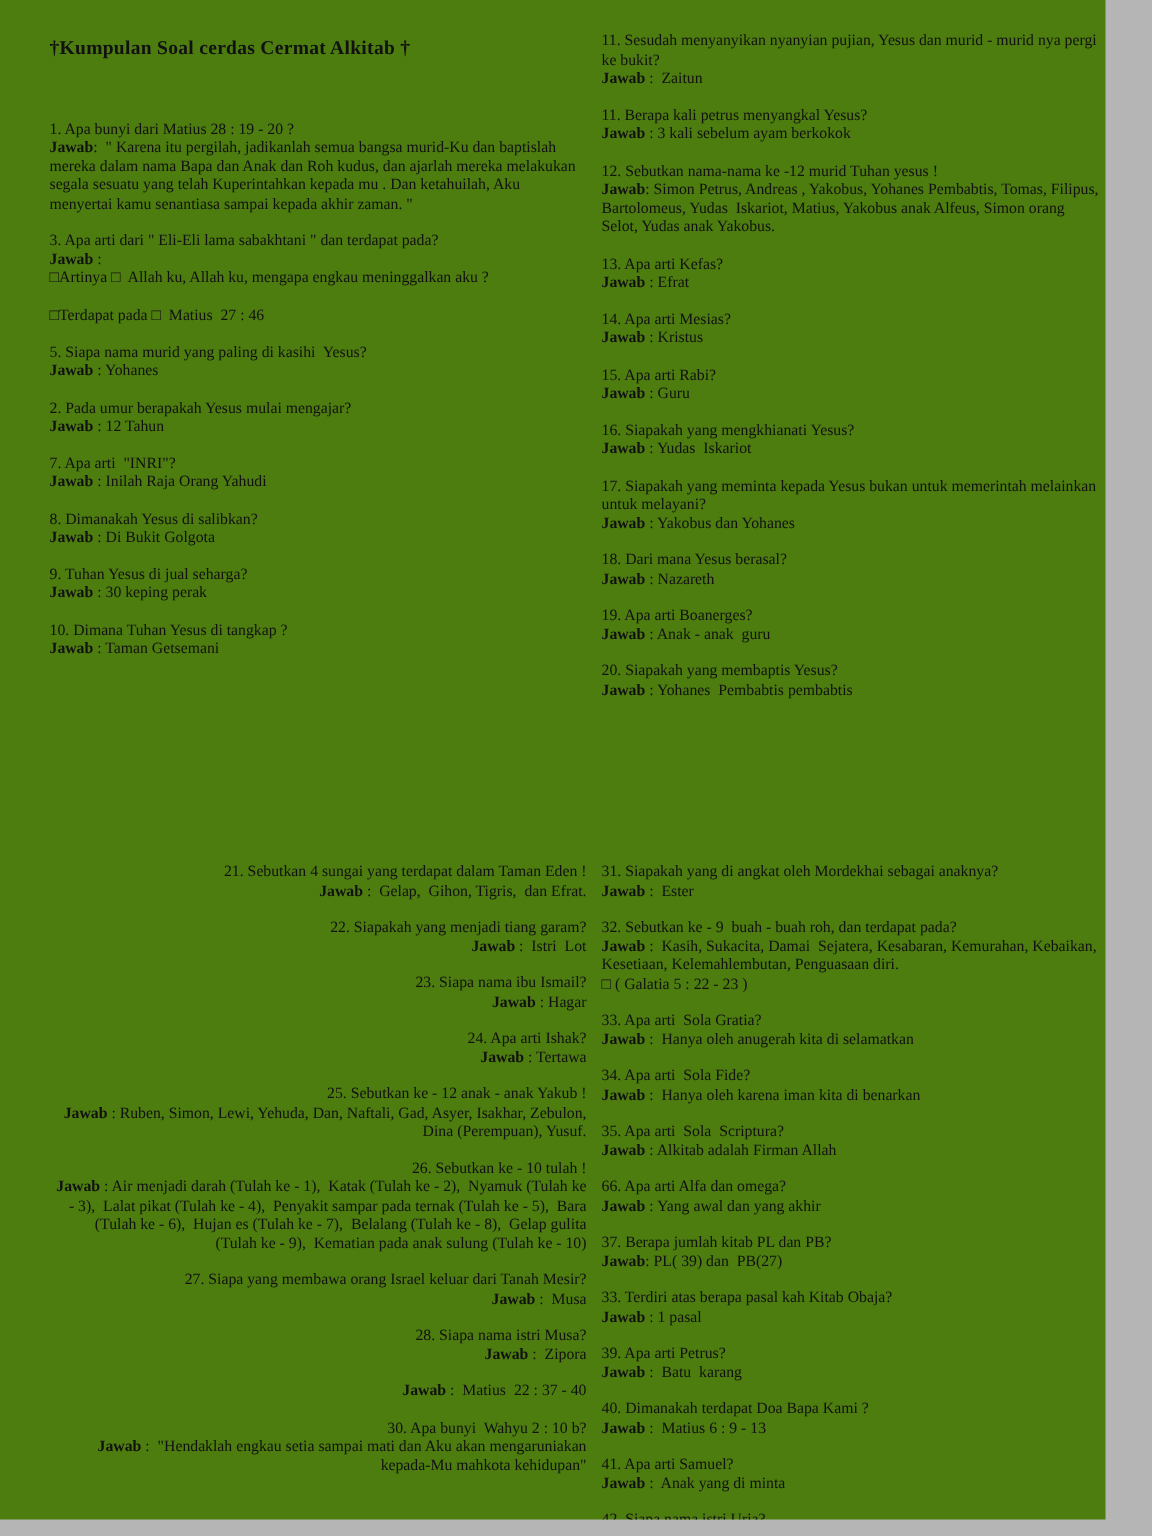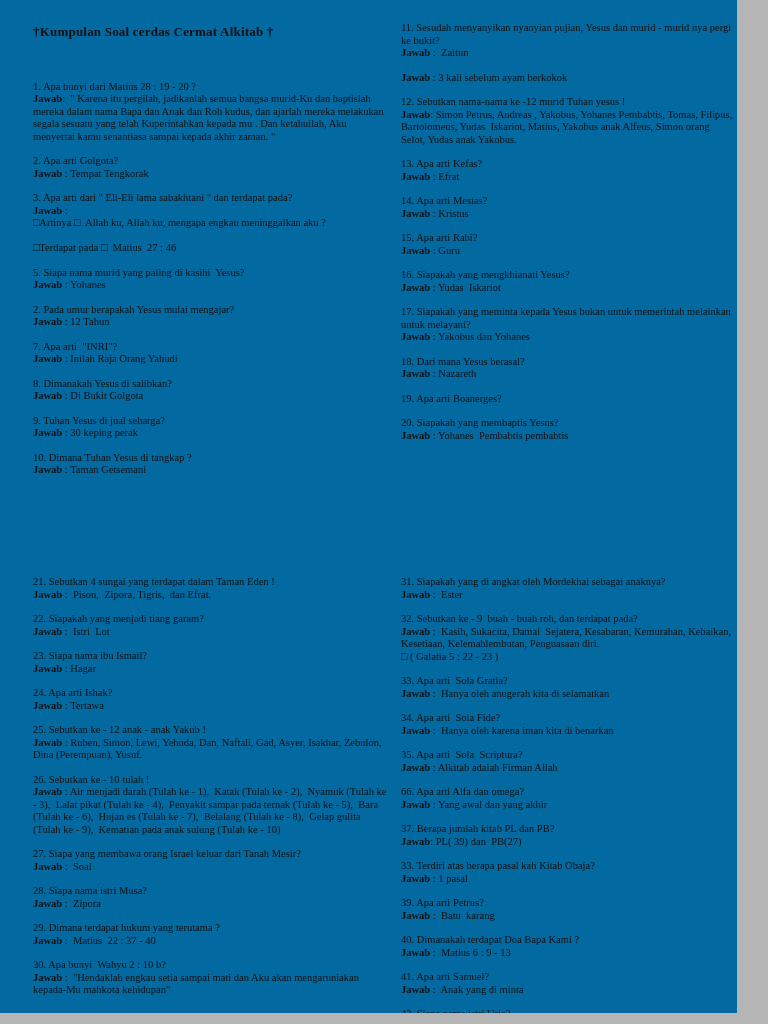--- a/index.html
+++ b/index.html
@@ -9,31 +9,31 @@
     font-family: "Liberation Serif", "DejaVu Serif", serif;
     position: relative;
     overflow: hidden;
     color: #111;
   }
   .page {
     position: absolute;
     left: 0; top: 0;
     width: 737px;
     height: 1013px;
-    background: #0369a1;
+    background: #4d7c0f;
     overflow: hidden;
   }
   .col {
     position: absolute;
     font-size: 10.5px;
     line-height: 12.5px;
   }
   .left-top    { left: 33px;  top: 26px;  width: 358px; }
   .right-top   { left: 401px; top: 22px;  width: 333px; }
-  .left-bottom { left: 33px;  top: 576px; width: 358px; }
+  .left-bottom { left: 33px;  top: 576px; width: 358px; text-align: right; }
   .right-bottom{ left: 401px; top: 576px; width: 333px; }
   .title {
     font-size: 13px;
     font-weight: bold;
     margin-bottom: 42px;
     letter-spacing: 0.2px;
   }
   .qa-block { margin-bottom: 12px; }
   .q-line, .a-line { white-space: pre-wrap; }
   .b { font-weight: bold; }
@@ -44,24 +44,20 @@
 <div class="page">
 
   <div class="col left-top">
     <h1 class="title">†Kumpulan Soal cerdas Cermat Alkitab  †</h1>
     <div>
         <div class="qa-block">
           <div class="q-line">1. Apa bunyi dari Matius 28 : 19 - 20 ?</div>
           <div class="a-line"><span class="b">Jawab</span><span>:  " Karena itu pergilah, jadikanlah semua bangsa murid-Ku dan baptislah mereka dalam nama Bapa dan Anak dan Roh kudus, dan ajarlah mereka melakukan segala sesuatu yang telah Kuperintahkan kepada mu . Dan ketahuilah, Aku menyertai kamu senantiasa sampai kepada akhir zaman. "</span></div>
         </div>
         <div class="qa-block">
-          <div class="q-line">2. Apa arti Golgota?</div>
-          <div class="a-line"><span class="b">Jawab</span><span> : Tempat Tengkorak</span></div>
-        </div>
-        <div class="qa-block">
           <div class="q-line">3. Apa arti dari " Eli-Eli lama sabakhtani " dan terdapat pada?</div>
           <div class="a-line"><span class="b">Jawab</span><span> :</span></div>
           <div class="a-line"><span>□Artinya □  Allah ku, Allah ku, mengapa engkau meninggalkan aku ?</span></div>
           <div class="a-line">&nbsp;</div>
           <div class="a-line"><span>□Terdapat pada □  Matius  27 : 46</span></div>
         </div>
         <div class="qa-block">
           <div class="q-line">5. Siapa nama murid yang paling di kasihi  Yesus?</div>
           <div class="a-line"><span class="b">Jawab</span><span> : Yohanes</span></div>
         </div>
@@ -88,20 +84,21 @@
       </div>
   </div>
 
   <div class="col right-top">
     <div>
         <div class="qa-block">
           <div class="q-line">11. Sesudah menyanyikan nyanyian pujian, Yesus dan murid - murid nya pergi ke bukit?</div>
           <div class="a-line"><span class="b">Jawab</span><span> :  Zaitun</span></div>
         </div>
         <div class="qa-block">
+          <div class="q-line">11. Berapa kali petrus menyangkal Yesus?</div>
           <div class="a-line"><span class="b">Jawab</span><span> : 3 kali sebelum ayam berkokok</span></div>
         </div>
         <div class="qa-block">
           <div class="q-line">12. Sebutkan nama-nama ke -12 murid Tuhan yesus !</div>
           <div class="a-line"><span class="b">Jawab</span><span>: Simon Petrus, Andreas , Yakobus, Yohanes Pembabtis, Tomas, Filipus,  Bartolomeus, Yudas  Iskariot, Matius, Yakobus anak Alfeus, Simon orang Selot, Yudas anak Yakobus.</span></div>
         </div>
         <div class="qa-block">
           <div class="q-line">13. Apa arti Kefas?</div>
           <div class="a-line"><span class="b">Jawab</span><span> : Efrat</span></div>
         </div>
@@ -120,33 +117,34 @@
         <div class="qa-block">
           <div class="q-line">17. Siapakah yang meminta kepada Yesus bukan untuk memerintah melainkan untuk melayani?</div>
           <div class="a-line"><span class="b">Jawab</span><span> : Yakobus dan Yohanes</span></div>
         </div>
         <div class="qa-block">
           <div class="q-line">18. Dari mana Yesus berasal?</div>
           <div class="a-line"><span class="b">Jawab</span><span> : Nazareth</span></div>
         </div>
         <div class="qa-block">
           <div class="q-line">19. Apa arti Boanerges?</div>
+          <div class="a-line"><span class="b">Jawab</span><span> : Anak - anak  guru</span></div>
         </div>
         <div class="qa-block">
           <div class="q-line">20. Siapakah yang membaptis Yesus?</div>
           <div class="a-line"><span class="b">Jawab</span><span> : Yohanes  Pembabtis pembabtis</span></div>
         </div>
       </div>
   </div>
 
   <div class="col left-bottom">
     <div>
         <div class="qa-block">
           <div class="q-line">21. Sebutkan 4 sungai yang terdapat dalam Taman Eden !</div>
-          <div class="a-line"><span class="b">Jawab</span><span> :  Pison,  Zipora, Tigris,  dan Efrat.</span></div>
+          <div class="a-line"><span class="b">Jawab</span><span> :  Gelap,  Gihon, Tigris,  dan Efrat.</span></div>
         </div>
         <div class="qa-block">
           <div class="q-line">22. Siapakah yang menjadi tiang garam?</div>
           <div class="a-line"><span class="b">Jawab</span><span> :  Istri  Lot</span></div>
         </div>
         <div class="qa-block">
           <div class="q-line">23. Siapa nama ibu Ismail?</div>
           <div class="a-line"><span class="b">Jawab</span><span> : Hagar</span></div>
         </div>
         <div class="qa-block">
@@ -156,28 +154,27 @@
         <div class="qa-block">
           <div class="q-line">25. Sebutkan ke - 12 anak - anak Yakub !</div>
           <div class="a-line"><span class="b">Jawab</span><span> : Ruben, Simon, Lewi, Yehuda, Dan, Naftali, Gad, Asyer, Isakhar, Zebulon, Dina (Perempuan), Yusuf.</span></div>
         </div>
         <div class="qa-block">
           <div class="q-line">26. Sebutkan ke - 10 tulah !</div>
           <div class="a-line"><span class="b">Jawab</span><span> : Air menjadi darah (Tulah ke - 1),  Katak (Tulah ke - 2),  Nyamuk (Tulah ke - 3),  Lalat pikat (Tulah ke - 4),  Penyakit sampar pada ternak (Tulah ke - 5),  Bara (Tulah ke - 6),  Hujan es (Tulah ke - 7),  Belalang (Tulah ke - 8),  Gelap gulita (Tulah ke - 9),  Kematian pada anak sulung (Tulah ke - 10)</span></div>
         </div>
         <div class="qa-block">
           <div class="q-line">27. Siapa yang membawa orang Israel keluar dari Tanah Mesir?</div>
-          <div class="a-line"><span class="b">Jawab</span><span> :  Soal</span></div>
+          <div class="a-line"><span class="b">Jawab</span><span> :  Musa</span></div>
         </div>
         <div class="qa-block">
           <div class="q-line">28. Siapa nama istri Musa?</div>
           <div class="a-line"><span class="b">Jawab</span><span> :  Zipora</span></div>
         </div>
         <div class="qa-block">
-          <div class="q-line">29. Dimana terdapat hukum yang terutama ?</div>
           <div class="a-line"><span class="b">Jawab</span><span> :  Matius  22 : 37 - 40</span></div>
         </div>
         <div class="qa-block">
           <div class="q-line">30. Apa bunyi  Wahyu 2 : 10 b?</div>
           <div class="a-line"><span class="b">Jawab</span><span> :  "Hendaklah engkau setia sampai mati dan Aku akan mengaruniakan kepada-Mu mahkota kehidupan"</span></div>
         </div>
       </div>
   </div>
 
   <div class="col right-bottom">

